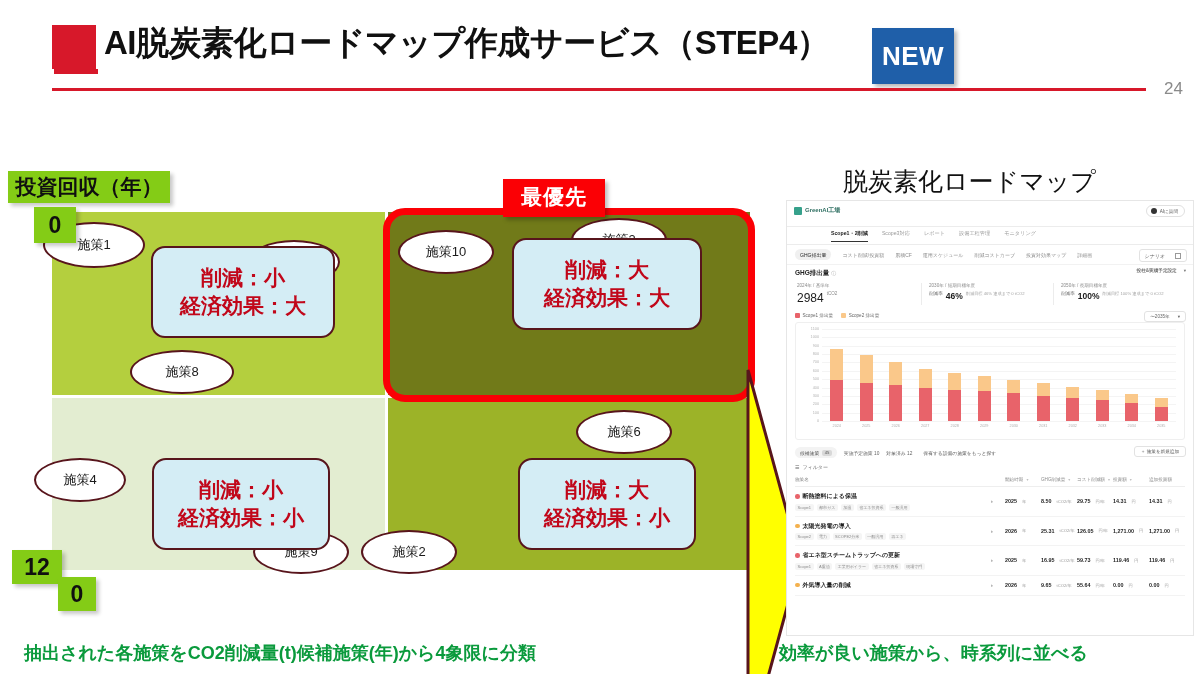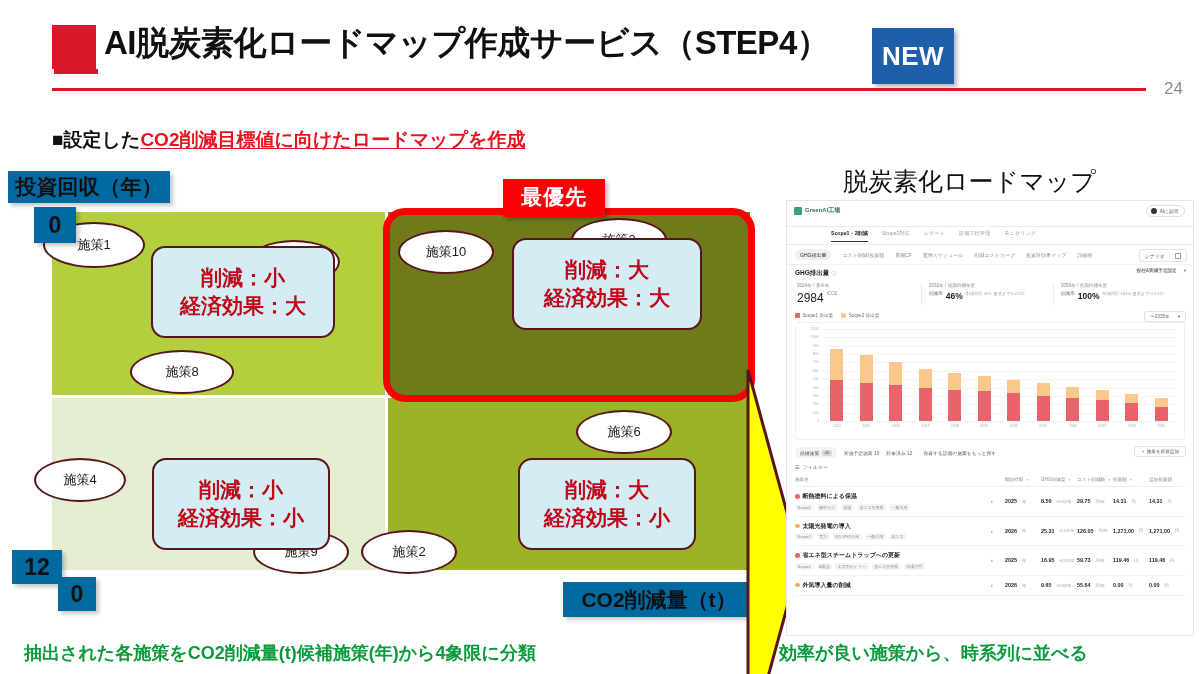--- a/index.html
+++ b/index.html
@@ -89,21 +89,21 @@
     position: absolute; left: 503px; top: 19px;
     background: #fb0005; color: #ffffff;
     font-size: 21px; font-weight: bold;
     padding: 4px 18px 6px 18px;
     letter-spacing: 1px;
     box-shadow: 3px 3px 4px rgba(0,0,0,0.25);
   }
 
   
   .axis-box {
-    position: absolute; background: #0369a1;
+    position: absolute; background: #84cc16;
     font-weight: bold; color: #101010;
     box-shadow: 3px 3px 4px rgba(0,0,0,0.22);
     display: flex; align-items: center; justify-content: center;
     white-space: nowrap;
   }
   .axis-y-title { left: 8px;  top: 11px;  width: 162px; height: 32px; font-size: 21px; }
   .axis-y-zero  { left: 34px; top: 47px;  width: 42px;  height: 36px; font-size: 23px; }
   .axis-y-12    { left: 12px; top: 390px; width: 50px;  height: 34px; font-size: 23px; }
   .axis-x-zero  { left: 58px; top: 417px; width: 38px;  height: 34px; font-size: 23px; }
   .axis-x-title { left: 563px; top: 422px; width: 192px; height: 35px; font-size: 21px; }
@@ -296,23 +296,20 @@
 </head>
 <body>
 
 <div class="header">
   <div class="red-square"></div>
   <div class="page-title">AI脱炭素化ロードマップ作成サービス（STEP4）</div>
   <div class="new-badge">NEW</div>
   <div class="hr-red"></div>
   <div class="page-num">24</div>
 
-  <div class="bullet-line l2">
-    <span>■設定した</span><span class="hl">CO2削減目標値に向けたロードマップを作成</span>
-  </div>
 </div>
 
 <div class="matrix-wrap">
   <div class="q q-tl" style="background: rgb(180, 207, 62);"></div>
   <div class="q q-tr" style="background: rgb(113, 122, 25);"></div>
   <div class="q q-bl" style="background: rgb(227, 237, 209);"></div>
   <div class="q q-br" style="background: rgb(156, 179, 40);"></div>
 
   <div class="bubble" style="left:43px;  top:62px;  width:102px; height:46px;">
       <span>施策1</span>
@@ -359,21 +356,20 @@
     <span>経済効果：小</span>
   </div>
 
   <div class="priority-box"></div>
   <div class="priority-label">最優先</div>
 
   <div class="axis-box axis-y-title">投資回収（年）</div>
   <div class="axis-box axis-y-zero">0</div>
   <div class="axis-box axis-y-12">12</div>
   <div class="axis-box axis-x-zero">0</div>
-  <div class="axis-box axis-x-title">CO2削減量（t）</div>
 
   <svg class="arrow" viewBox="0 0 62 388">
     <polygon points="6,4 6,384 58,194" fill="#ffff00" stroke="#58151c" stroke-width="3"></polygon>
   </svg>
 </div>
 
 <div class="roadmap-title">脱炭素化ロードマップ</div>
 
 <div class="app">
 

